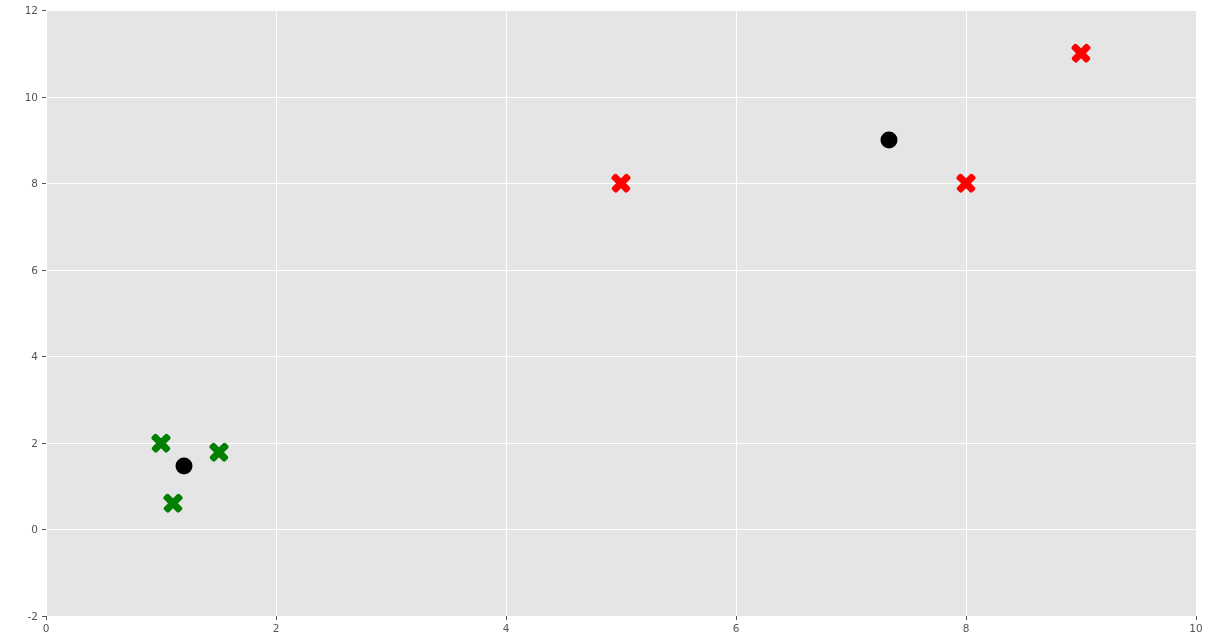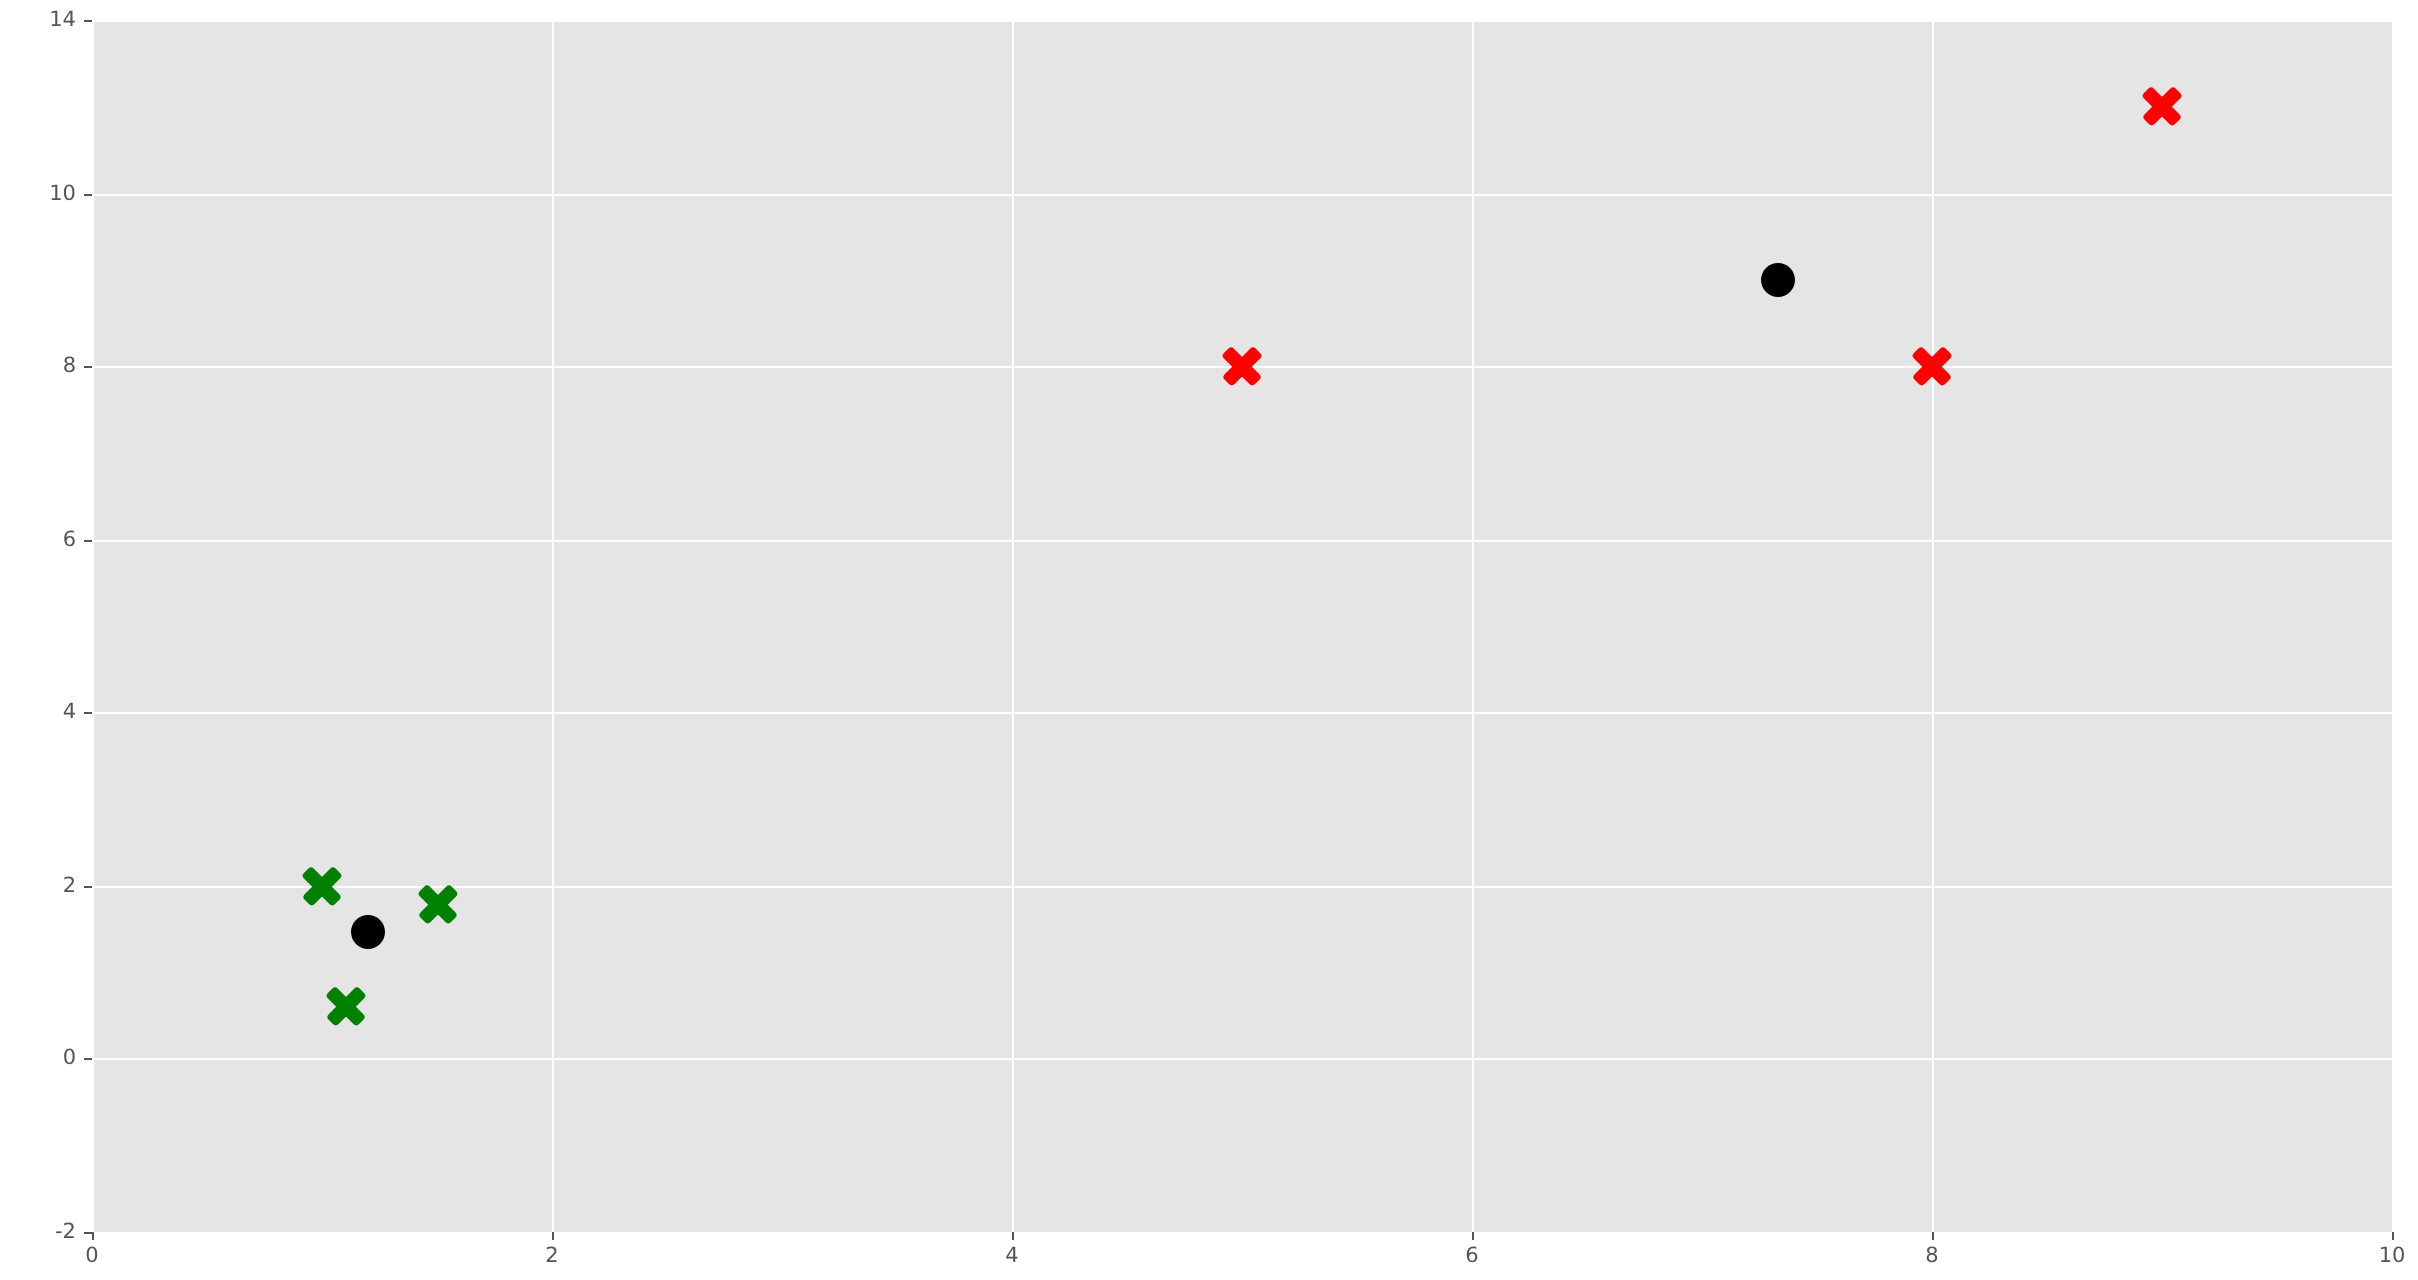--- a/index.html
+++ b/index.html
@@ -138,14 +138,14 @@
     <div class="tick-label-y" style="top: 442.857px; right: 1171px;">2</div>
     <div class="tick-mark-y" style="top: 356.286px; left: 42px;"></div>
     <div class="tick-label-y" style="top: 356.286px; right: 1171px;">4</div>
     <div class="tick-mark-y" style="top: 269.714px; left: 42px;"></div>
     <div class="tick-label-y" style="top: 269.714px; right: 1171px;">6</div>
     <div class="tick-mark-y" style="top: 183.143px; left: 42px;"></div>
     <div class="tick-label-y" style="top: 183.143px; right: 1171px;">8</div>
     <div class="tick-mark-y" style="top: 96.5714px; left: 42px;"></div>
     <div class="tick-label-y" style="top: 96.5714px; right: 1171px;">10</div>
     <div class="tick-mark-y" style="top: 10px; left: 42px;"></div>
-    <div class="tick-label-y" style="top: 10px; right: 1171px;">14</div>
+    <div class="tick-label-y" style="top: 10px; right: 1171px;">12</div>
   </div>
 
 </body></html>

